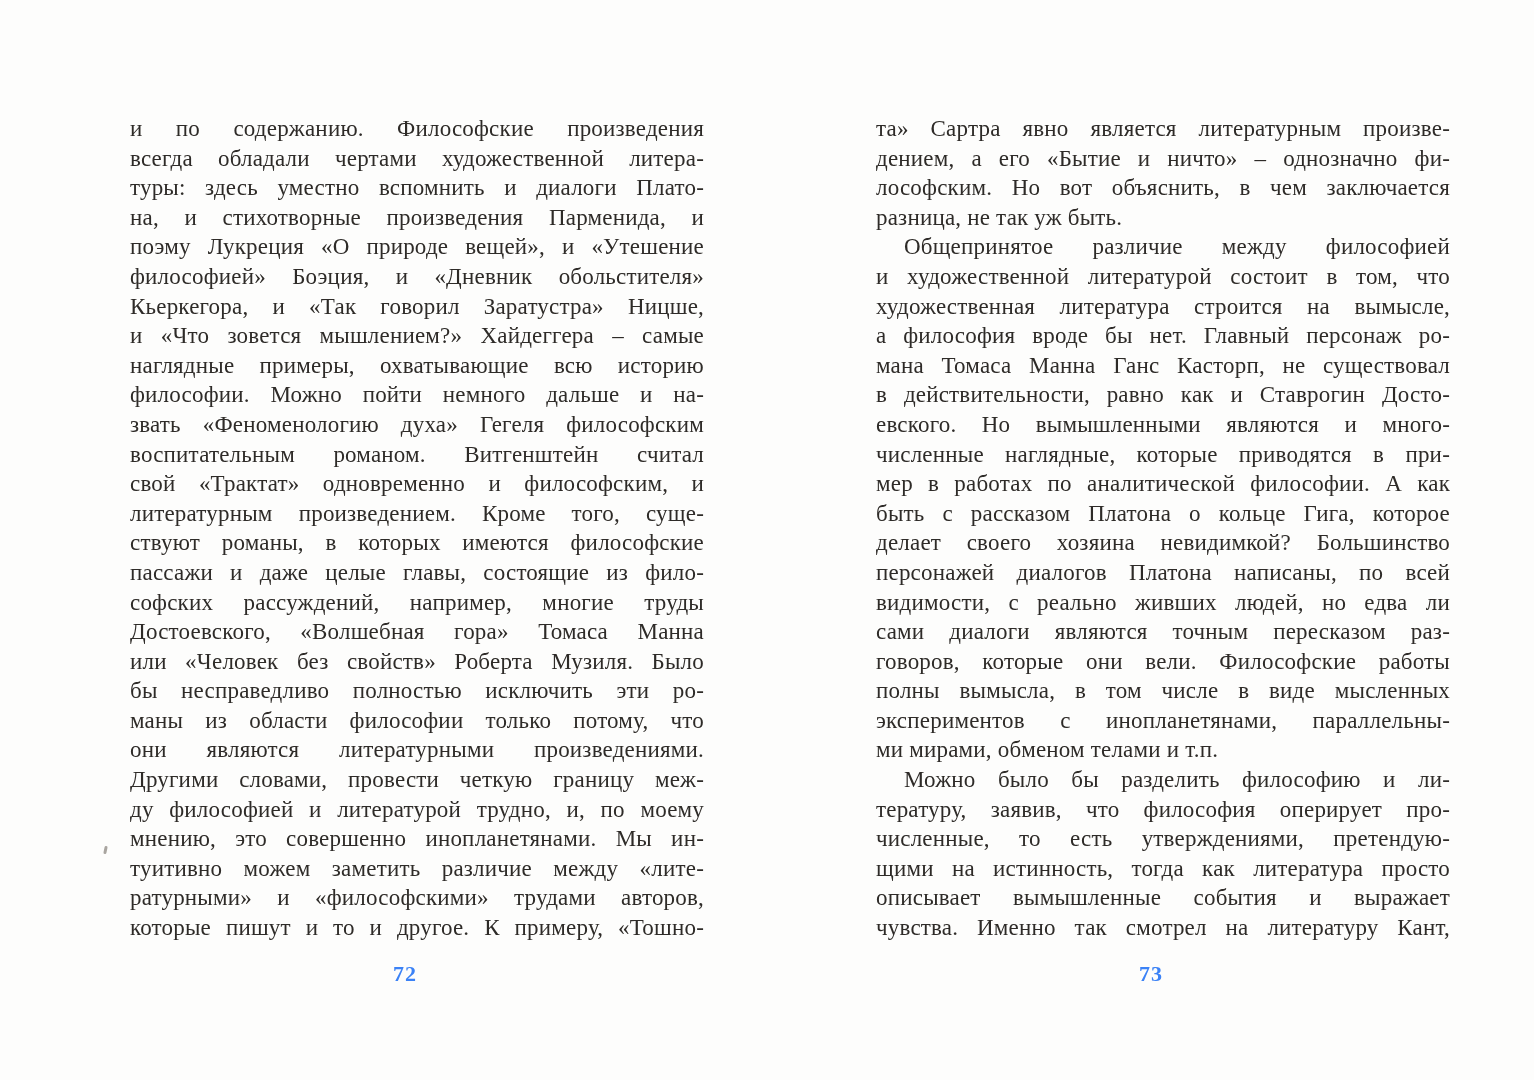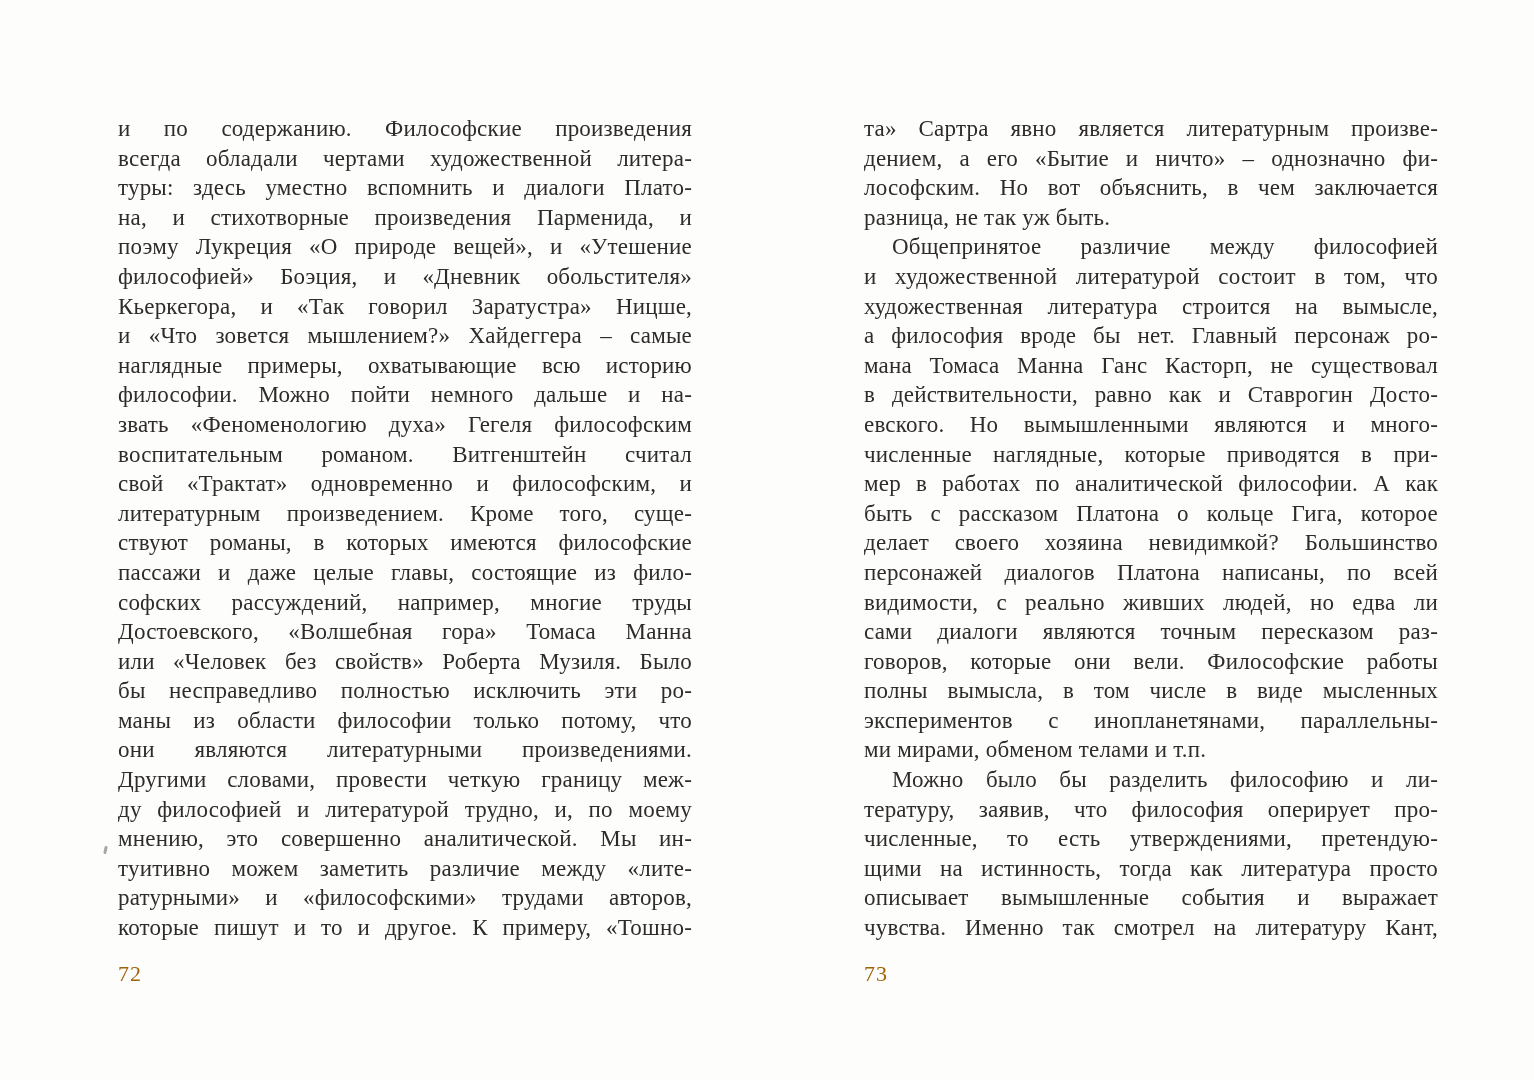--- a/index.html
+++ b/index.html
@@ -17,20 +17,21 @@
   .book-spread {
     position: absolute;
     inset: 0;
   }
   .text-column {
     position: absolute;
     top: 114px;
     width: 574px;
     color: #2e2b28;
     font-size: 23px;
+    margin-left: 12px;
   }
   .text-column.left  { left: 118px; }
   .text-column.right { left: 864px; }
   .line {
     height: 29.6px;
     line-height: 29.6px;
     overflow: hidden;
     text-align: justify;
     text-align-last: justify;
     letter-spacing: 0.2px;
@@ -38,23 +39,25 @@
   .line.para-end {
     text-align-last: left;
   }
   .line.indent {
     text-indent: 28px;
   }
   .page-number {
     position: absolute;
     top: 961px;
     width: 574px;
+    text-align: center;
     font-size: 22px;
-    color: #a16207;
+    color: #3b82f6;
     letter-spacing: 1px;
+    font-weight: bold;
   }
   .page-number.left  { left: 118px; }
   .page-number.right { left: 864px; }
   .scan-speck {
     position: absolute;
     left: 104px;
     top: 846px;
     width: 3px;
     height: 8px;
     background: #a9a5a0;
@@ -85,21 +88,21 @@
       <div class="line">ствуют романы, в которых имеются философские</div>
       <div class="line">пассажи и даже целые главы, состоящие из фило-</div>
       <div class="line">софских рассуждений, например, многие труды</div>
       <div class="line">Достоевского, «Волшебная гора» Томаса Манна</div>
       <div class="line">или «Человек без свойств» Роберта Музиля. Было</div>
       <div class="line">бы несправедливо полностью исключить эти ро-</div>
       <div class="line">маны из области философии только потому, что</div>
       <div class="line">они являются литературными произведениями.</div>
       <div class="line">Другими словами, провести четкую границу меж-</div>
       <div class="line">ду философией и литературой трудно, и, по моему</div>
-      <div class="line">мнению, это совершенно аналитической. Мы ин-</div>
+      <div class="line">мнению, это совершенно инопланетянами. Мы ин-</div>
       <div class="line">туитивно можем заметить различие между «лите-</div>
       <div class="line">ратурными» и «философскими» трудами авторов,</div>
       <div class="line">которые пишут и то и другое. К примеру, «Тошно-</div>
     </div>
 
   <div class="text-column right">
       <div class="line">та» Сартра явно является литературным произве-</div>
       <div class="line">дением, а его «Бытие и ничто» – однозначно фи-</div>
       <div class="line">лософским. Но вот объяснить, в чем заключается</div>
       <div class="line para-end">разница, не так уж быть.</div>

